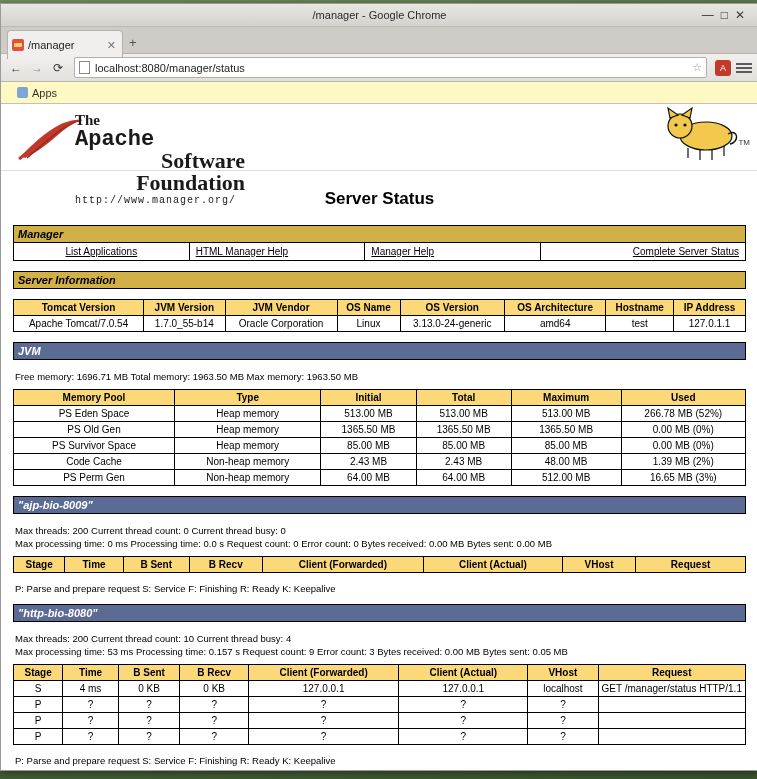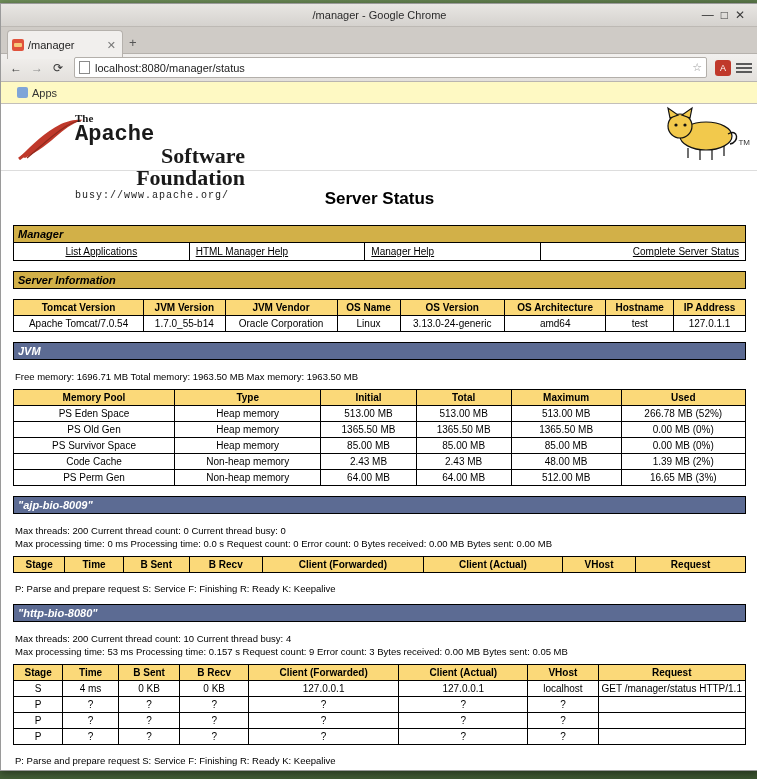--- a/index.html
+++ b/index.html
@@ -202,21 +202,21 @@
   .asf-logo .feather {
     position: absolute;
     left: 0; top: 6px;
     width: 72px; height: 44px;
   }
   .asf-text {
     position: absolute;
     left: 60px; top: 2px;
     color: #1a1a1a;
   }
-  .asf-text .l1 { font-family: "Liberation Serif", serif; font-size: 11px; font-weight: bold; }
+  .asf-text .l1 { font-family: "Liberation Serif", serif; font-size: 15px; font-weight: bold; }
   .asf-text .l2 { font-family: Liberation Mono, monospace; font-size: 22px; font-weight: bold; line-height: 21px; }
   .asf-text .l3 { font-family: Liberation Serif, serif; font-size: 22px; font-weight: bold; line-height: 22px; text-align: right; }
   .asf-text .l4 { font-family: "Liberation Mono", monospace; font-size: 10px; letter-spacing: 1px; margin-top: 1px; }
   .tomcat-logo {
     position: absolute;
     right: 14px; top: 2px;
     width: 90px; height: 60px;
   }
   .tm {
     position: absolute;
@@ -352,21 +352,21 @@
         <div class="asf-logo">
           <svg class="feather" viewBox="0 0 72 44">
             <path d="M6 40 C18 28 30 16 46 8 C54 4 64 3 68 4 C60 6 52 11 44 18 C34 27 22 36 10 42 Z" fill="#c0392b"></path>
             <path d="M12 42 C24 32 36 20 50 11 C56 7 62 5 66 5" stroke="#8e2a1d" stroke-width="1.2" fill="none"></path>
             <path d="M4 43 C12 37 20 31 28 25" stroke="#c0392b" stroke-width="3" fill="none"></path>
           </svg>
           <div class="asf-text">
             <div class="l1">The</div>
             <div class="l2">Apache</div>
             <div class="l3">Software Foundation</div>
-            <div class="l4">busy://www.apache.org/</div>
+            <div class="l4">http://www.manager.org/</div>
           </div>
         </div>
         <div class="tm">TM</div>
         <svg class="tomcat-logo" viewBox="0 0 90 60">
           <ellipse cx="52" cy="30" rx="26" ry="14" fill="#f2c94c" stroke="#111" stroke-width="1.2"></ellipse>
           <circle cx="26" cy="20" r="12" fill="#f2c94c" stroke="#111" stroke-width="1.2"></circle>
           <path d="M16 12 L14 2 L24 9 Z" fill="#f2c94c" stroke="#111" stroke-width="1.2"></path>
           <path d="M36 12 L38 2 L28 9 Z" fill="#f2c94c" stroke="#111" stroke-width="1.2"></path>
           <circle cx="22" cy="19" r="1.6" fill="#111"></circle>
           <circle cx="31" cy="19" r="1.6" fill="#111"></circle>

